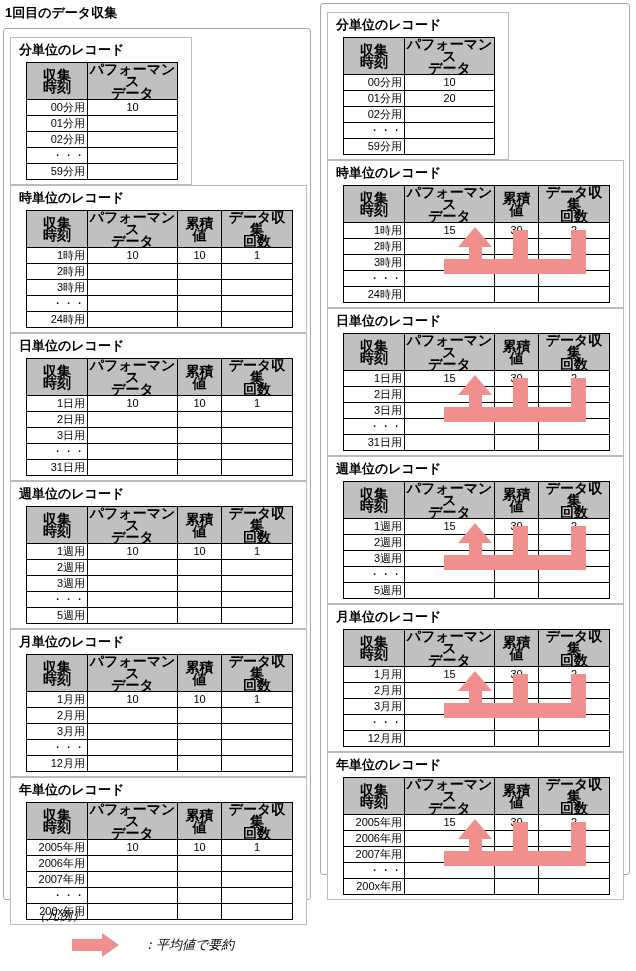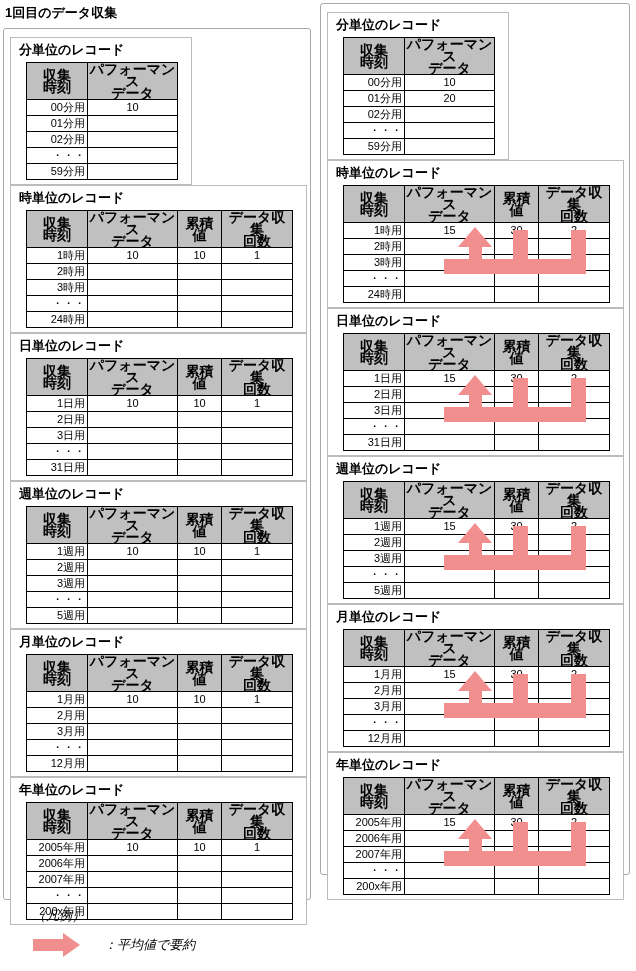--- a/index.html
+++ b/index.html
@@ -46,21 +46,21 @@
     border-bottom:20px solid var(--accent,#f18e8e);
     left:115px;top:42px;
   }
   .ov-stem{left:126px;top:60px;width:13px;height:29px;}
   .ov-cum{left:170px;top:45px;width:15px;height:44px;}
   .ov-cnt{left:228px;top:45px;width:15px;height:44px;}
   .ov-bottom{left:101px;top:74px;width:142px;height:15px;}
   
   .legend{margin:8px 0 0 30px;font-style:italic;}
   .legend-title{font-size:13px;line-height:16px;}
-  .legend-row{display:flex;align-items:center;margin-top:9px;}
+  .legend-row{display:flex;align-items:center;margin-top:9px;margin-left:39px;}
   .legend-arrow{display:flex;align-items:center;}
   .legend-arrow .bar{width:30px;height:12px;background:var(--accent,#f18e8e);}
   .legend-arrow .head{
     width:0;height:0;
     border-top:12px solid transparent;border-bottom:12px solid transparent;
     border-left:17px solid var(--accent,#f18e8e);
   }
   .legend-caption{font-size:13px;margin-left:24px;}
 </style>
 </head>

